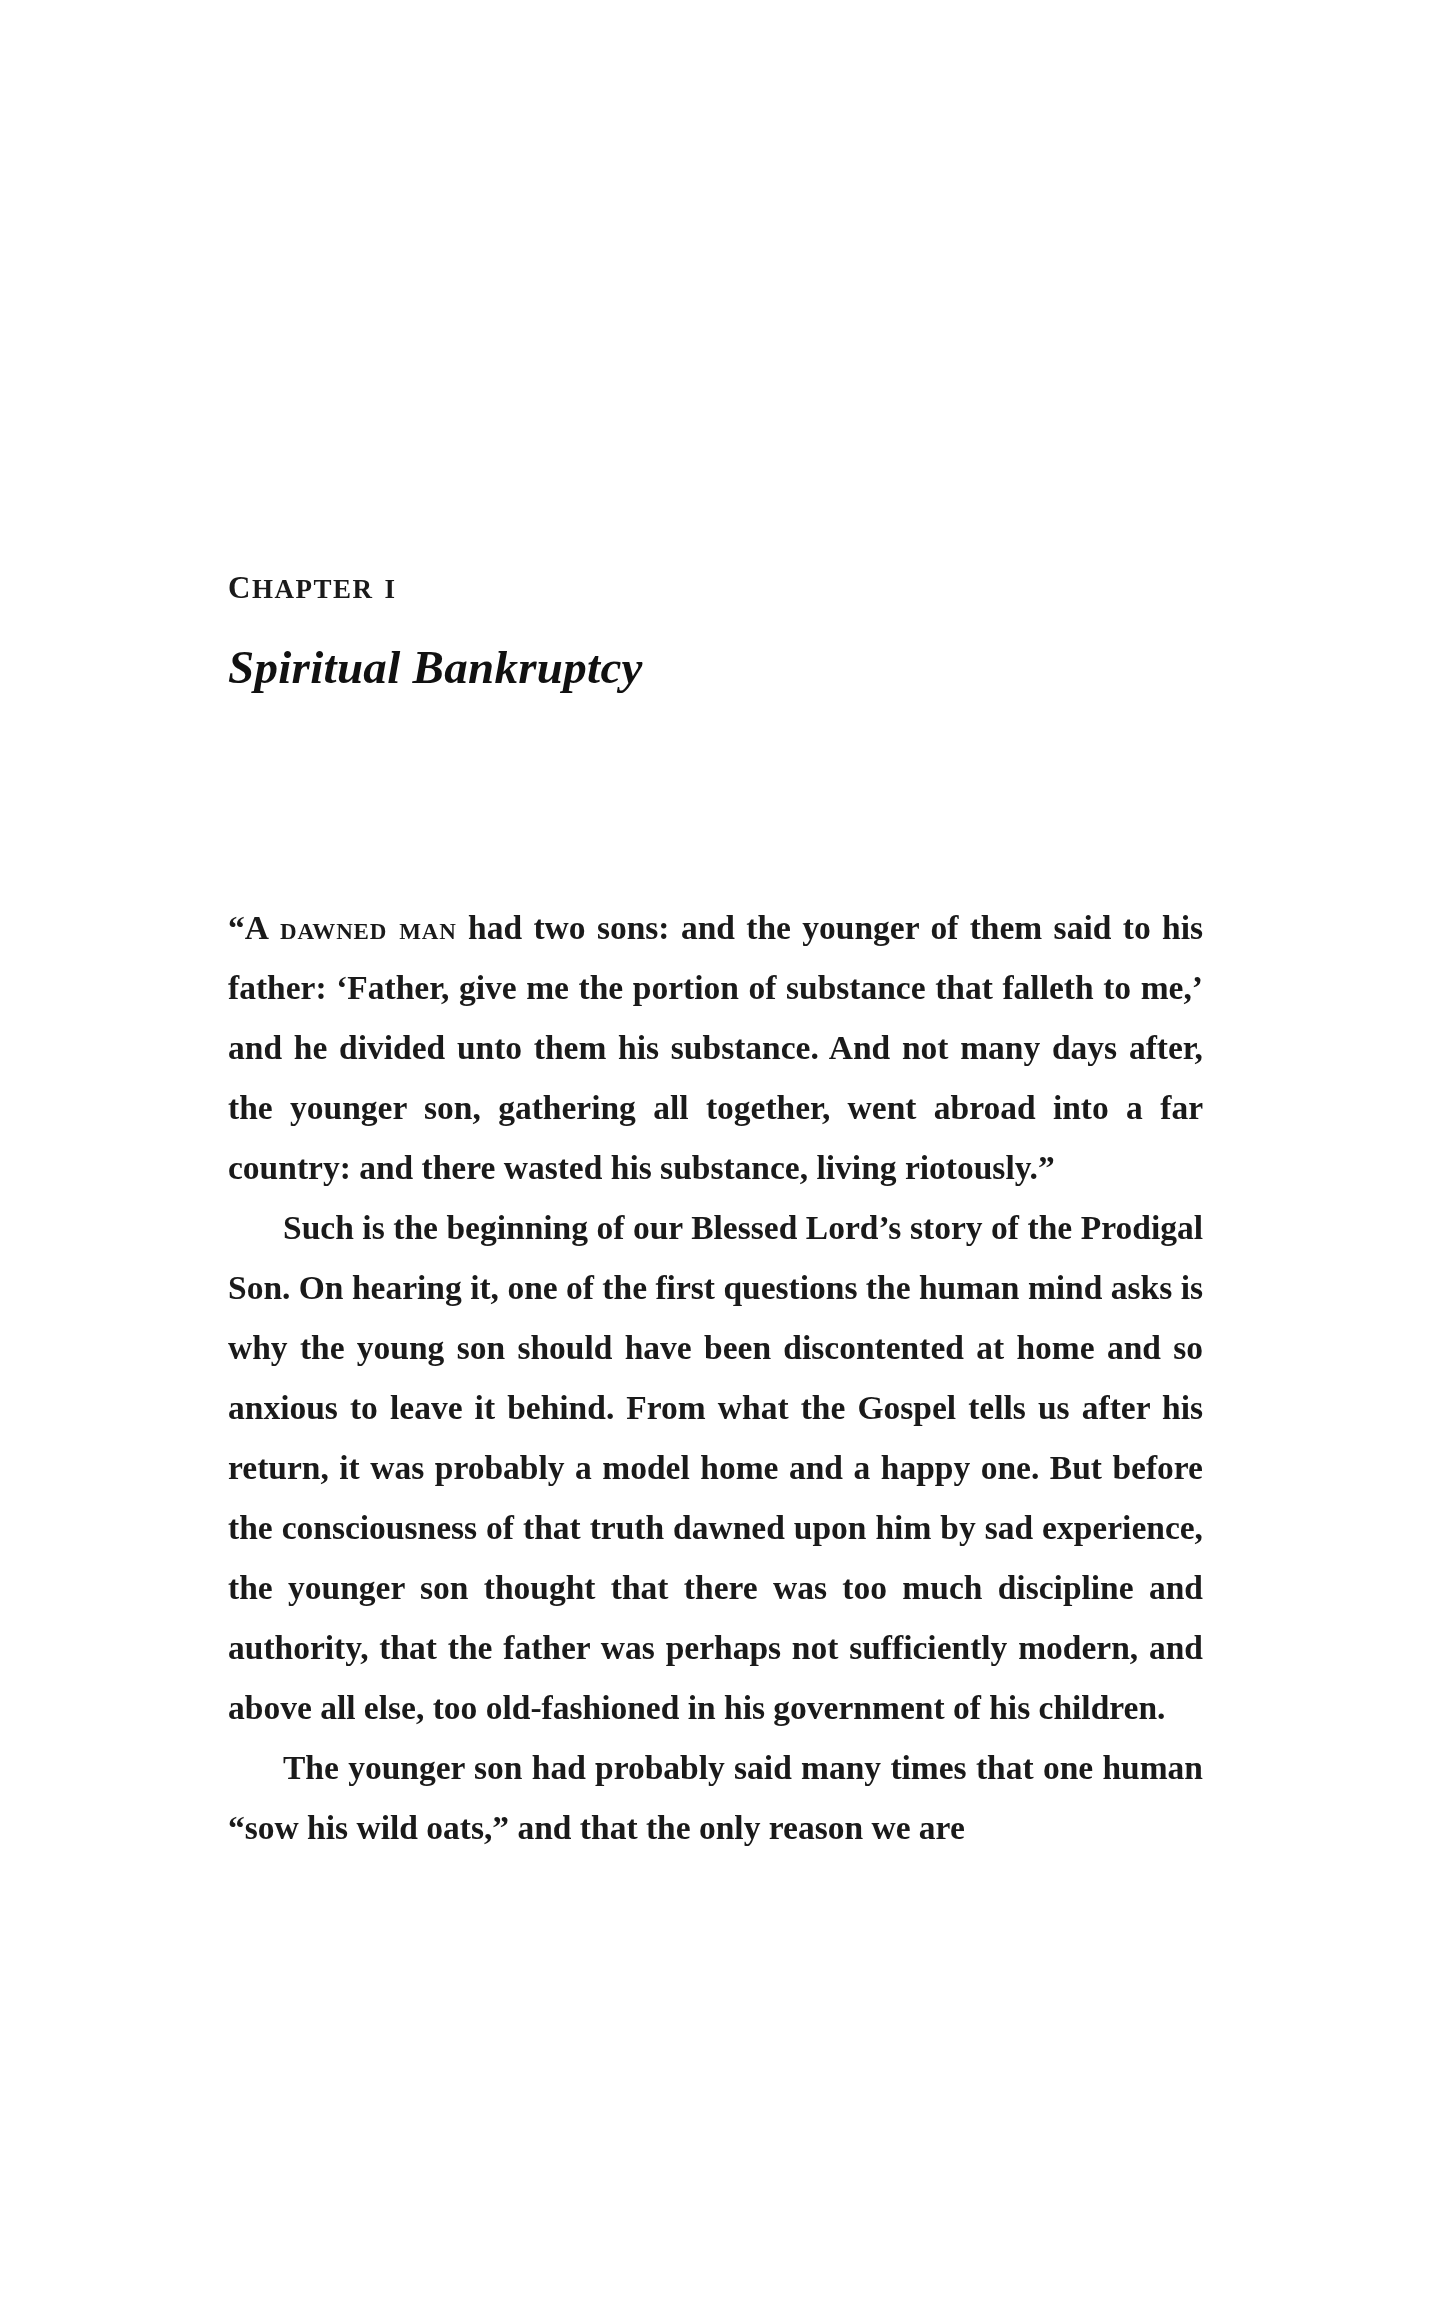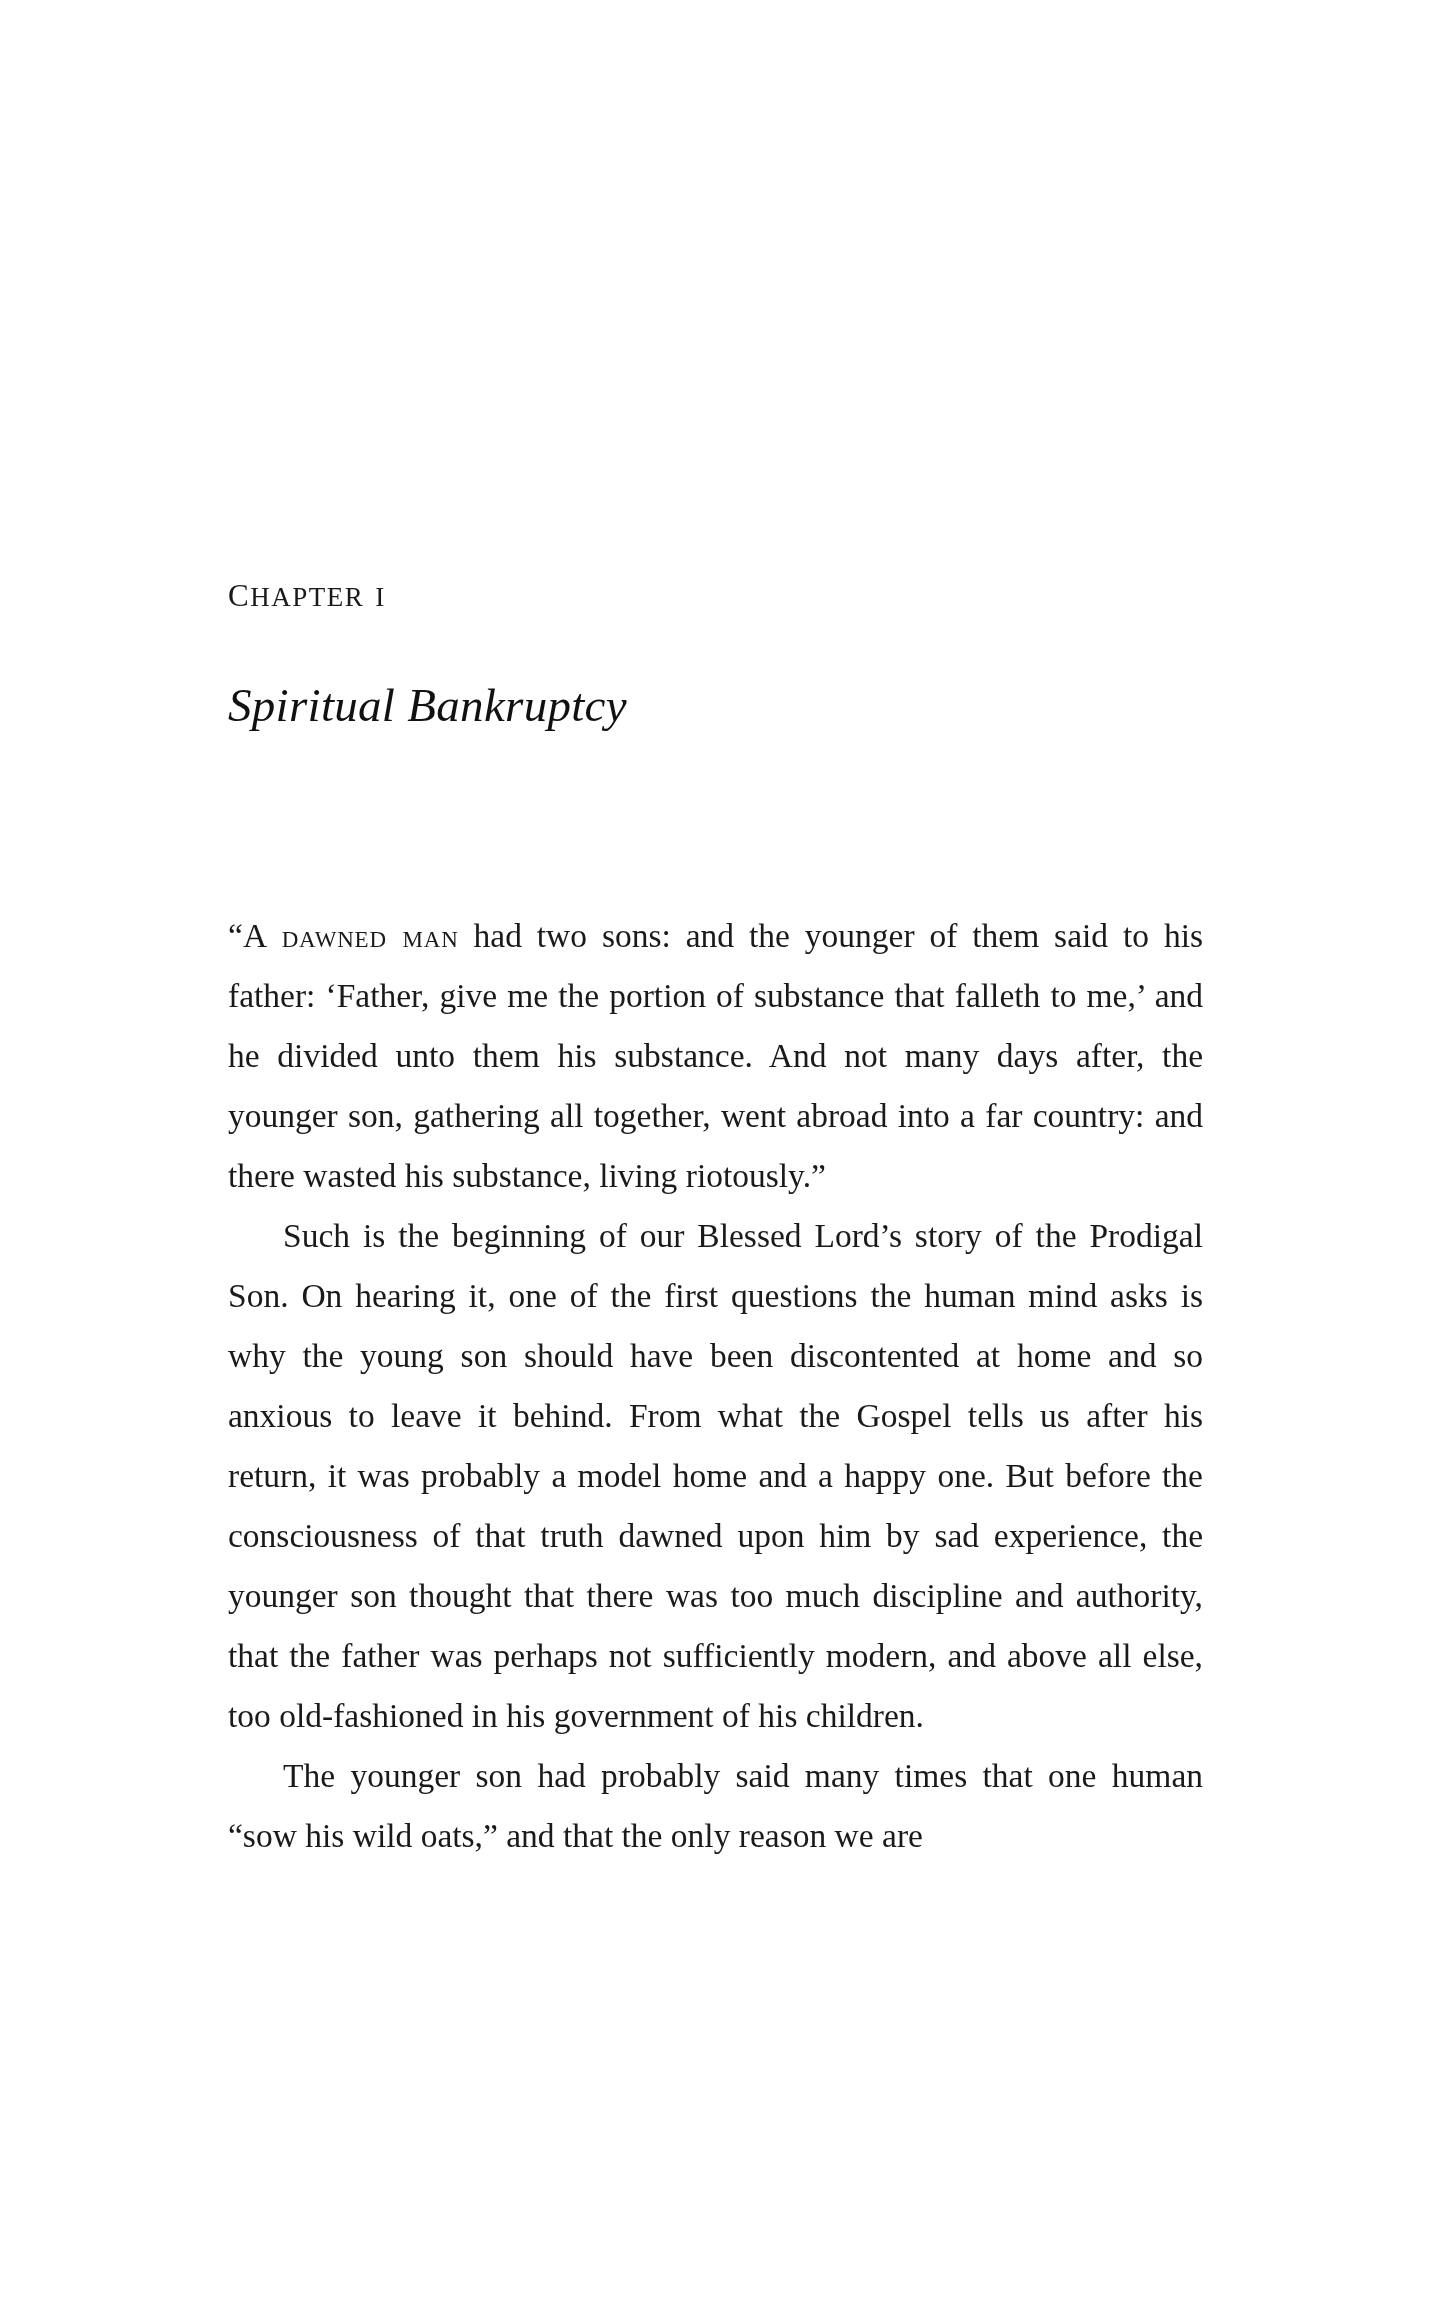--- a/index.html
+++ b/index.html
@@ -5,24 +5,25 @@
   html, body {
     margin: 0;
     padding: 0;
     background: #ffffff;
   }
   .page {
     position: relative;
     width: 1445px;
     height: 1929px;
     background: #ffffff;
-    margin: 16px auto;
+    margin: 8px auto;
     font-family: "Liberation Serif", "DejaVu Serif", serif;
     color: #111111;
     overflow: hidden;
+    font-weight: bold;
   }
   .content {
     position: absolute;
     left: 228px;
     top: 0;
     width: 975px;
     height: 100%;
   }
   .chapter-label {
     position: absolute;
@@ -32,21 +33,21 @@
     letter-spacing: 1.5px;
     color: #1a1a1a;
     font-variant: small-caps;
     text-transform: lowercase;
   }
   .chapter-label::first-letter {
     font-size: 44px;
   }
   .chapter-title {
     position: absolute;
-    top: 662px;
+    top: 632px;
     left: 0;
     font-size: 47px;
     font-style: italic;
     color: #111111;
     letter-spacing: 0.3px;
   }
   .body-text {
     position: absolute;
     top: 890px;
     left: 0;

